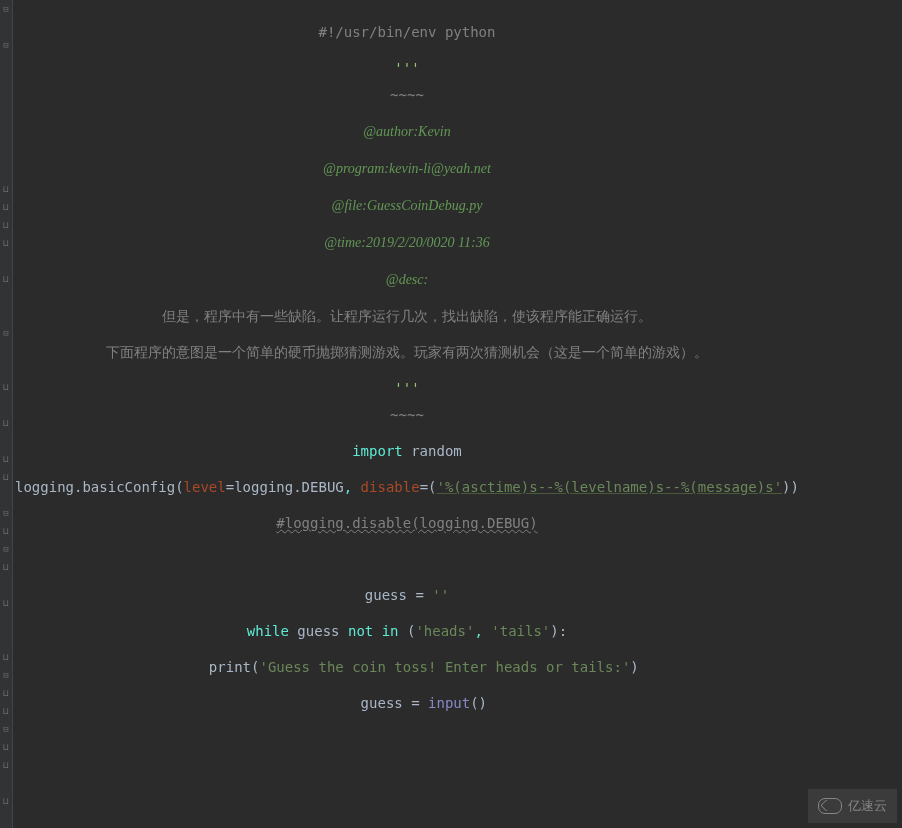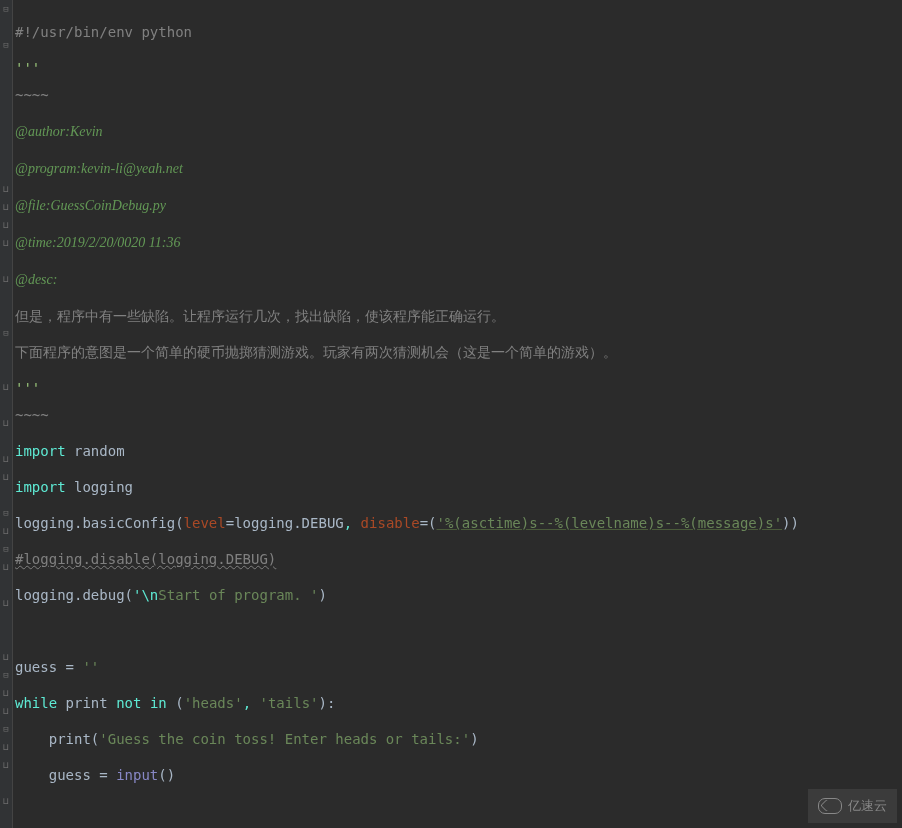--- a/index.html
+++ b/index.html
@@ -34,21 +34,21 @@
     color: #6e6e6e;
     font-size: 9px;
     line-height: 8px;
     text-align: center;
   }
   .code {
     padding: 5px 0 0 2px;
     white-space: pre;
     font-style: normal;
   }
-  .line { min-height: 18px; }
+  .line { min-height: 18px; text-align: center; }
   .comment { color: #808080; font-style: normal; }
   .docstr { color: #629755; font-style: italic; font-family: Liberation Serif, serif; }
   .docstr-n { color: #98c379; font-style: normal; }
   .chinese { color: #808080; font-style: normal; }
   .kw { color: #5eead4; }
   .ident { color: #a9b7c6; }
   .str { color: #6a8759; }
   .paren { color: #a9b7c6; }
   .param { color: #aa4926; }
   .builtin { color: #8888c6; }
@@ -127,27 +127,25 @@
 <div class="line"><span class="docstr">@author:Kevin</span></div>
 <div class="line"><span class="docstr">@program:kevin-li@yeah.net</span></div>
 <div class="line"><span class="docstr">@file:GuessCoinDebug.py</span></div>
 <div class="line"><span class="docstr">@time:2019/2/20/0020 11:36</span></div>
 <div class="line"><span class="docstr">@desc:</span></div>
 <div class="line"><span class="chinese">但是，程序中有一些缺陷。让程序运行几次，找出缺陷，使该程序能正确运行。</span></div>
 <div class="line"><span class="chinese">下面程序的意图是一个简单的硬币抛掷猜测游戏。玩家有两次猜测机会（这是一个简单的游戏）。</span></div>
 <div class="line"><span class="docstr-n">'''</span></div>
 <div class="line" style="margin-top:-9px;"><span class="comment">~~~~</span></div>
 <div class="line"><span class="kw">import</span><span class="ident"> random</span></div>
-<div class="line"><span class="kw">import</span><span class="ident"> logging</span></div>
 <div class="line"><span class="ident">logging.basicConfig(</span><span class="param">level</span><span class="op">=</span><span class="ident">logging.DEBUG</span><span class="kw">,</span><span class="param"> disable</span><span class="op">=</span><span class="paren">(</span><span class="str underline-str">'%(asctime)s--%(levelname)s--%(message)s'</span><span class="paren">))</span></div>
 <div class="line"><span class="comment underline-wavy">#logging.disable(logging.DEBUG)</span></div>
-<div class="line"><span class="ident">logging.debug(</span><span class="kw">'\n</span><span class="str">Start of program. '</span><span class="paren">)</span></div>
 <div class="line"> </div>
 <div class="line"><span class="ident">guess = </span><span class="str">''</span></div>
-<div class="line"><span class="kw">while</span><span class="ident"> print </span><span class="kw">not</span><span class="kw"> in</span><span class="paren"> (</span><span class="str">'heads'</span><span class="kw">,</span><span class="str"> 'tails'</span><span class="paren">):</span></div>
+<div class="line"><span class="kw">while</span><span class="ident"> guess </span><span class="kw">not</span><span class="kw"> in</span><span class="paren"> (</span><span class="str">'heads'</span><span class="kw">,</span><span class="str"> 'tails'</span><span class="paren">):</span></div>
 <div class="line"><span class="ident">    print(</span><span class="str">'Guess the coin toss! Enter heads or tails:'</span><span class="paren">)</span></div>
 <div class="line"><span class="ident">    guess = </span><span class="builtin">input</span><span class="paren">()</span></div>
 
 
 
 
 
 
 
 

